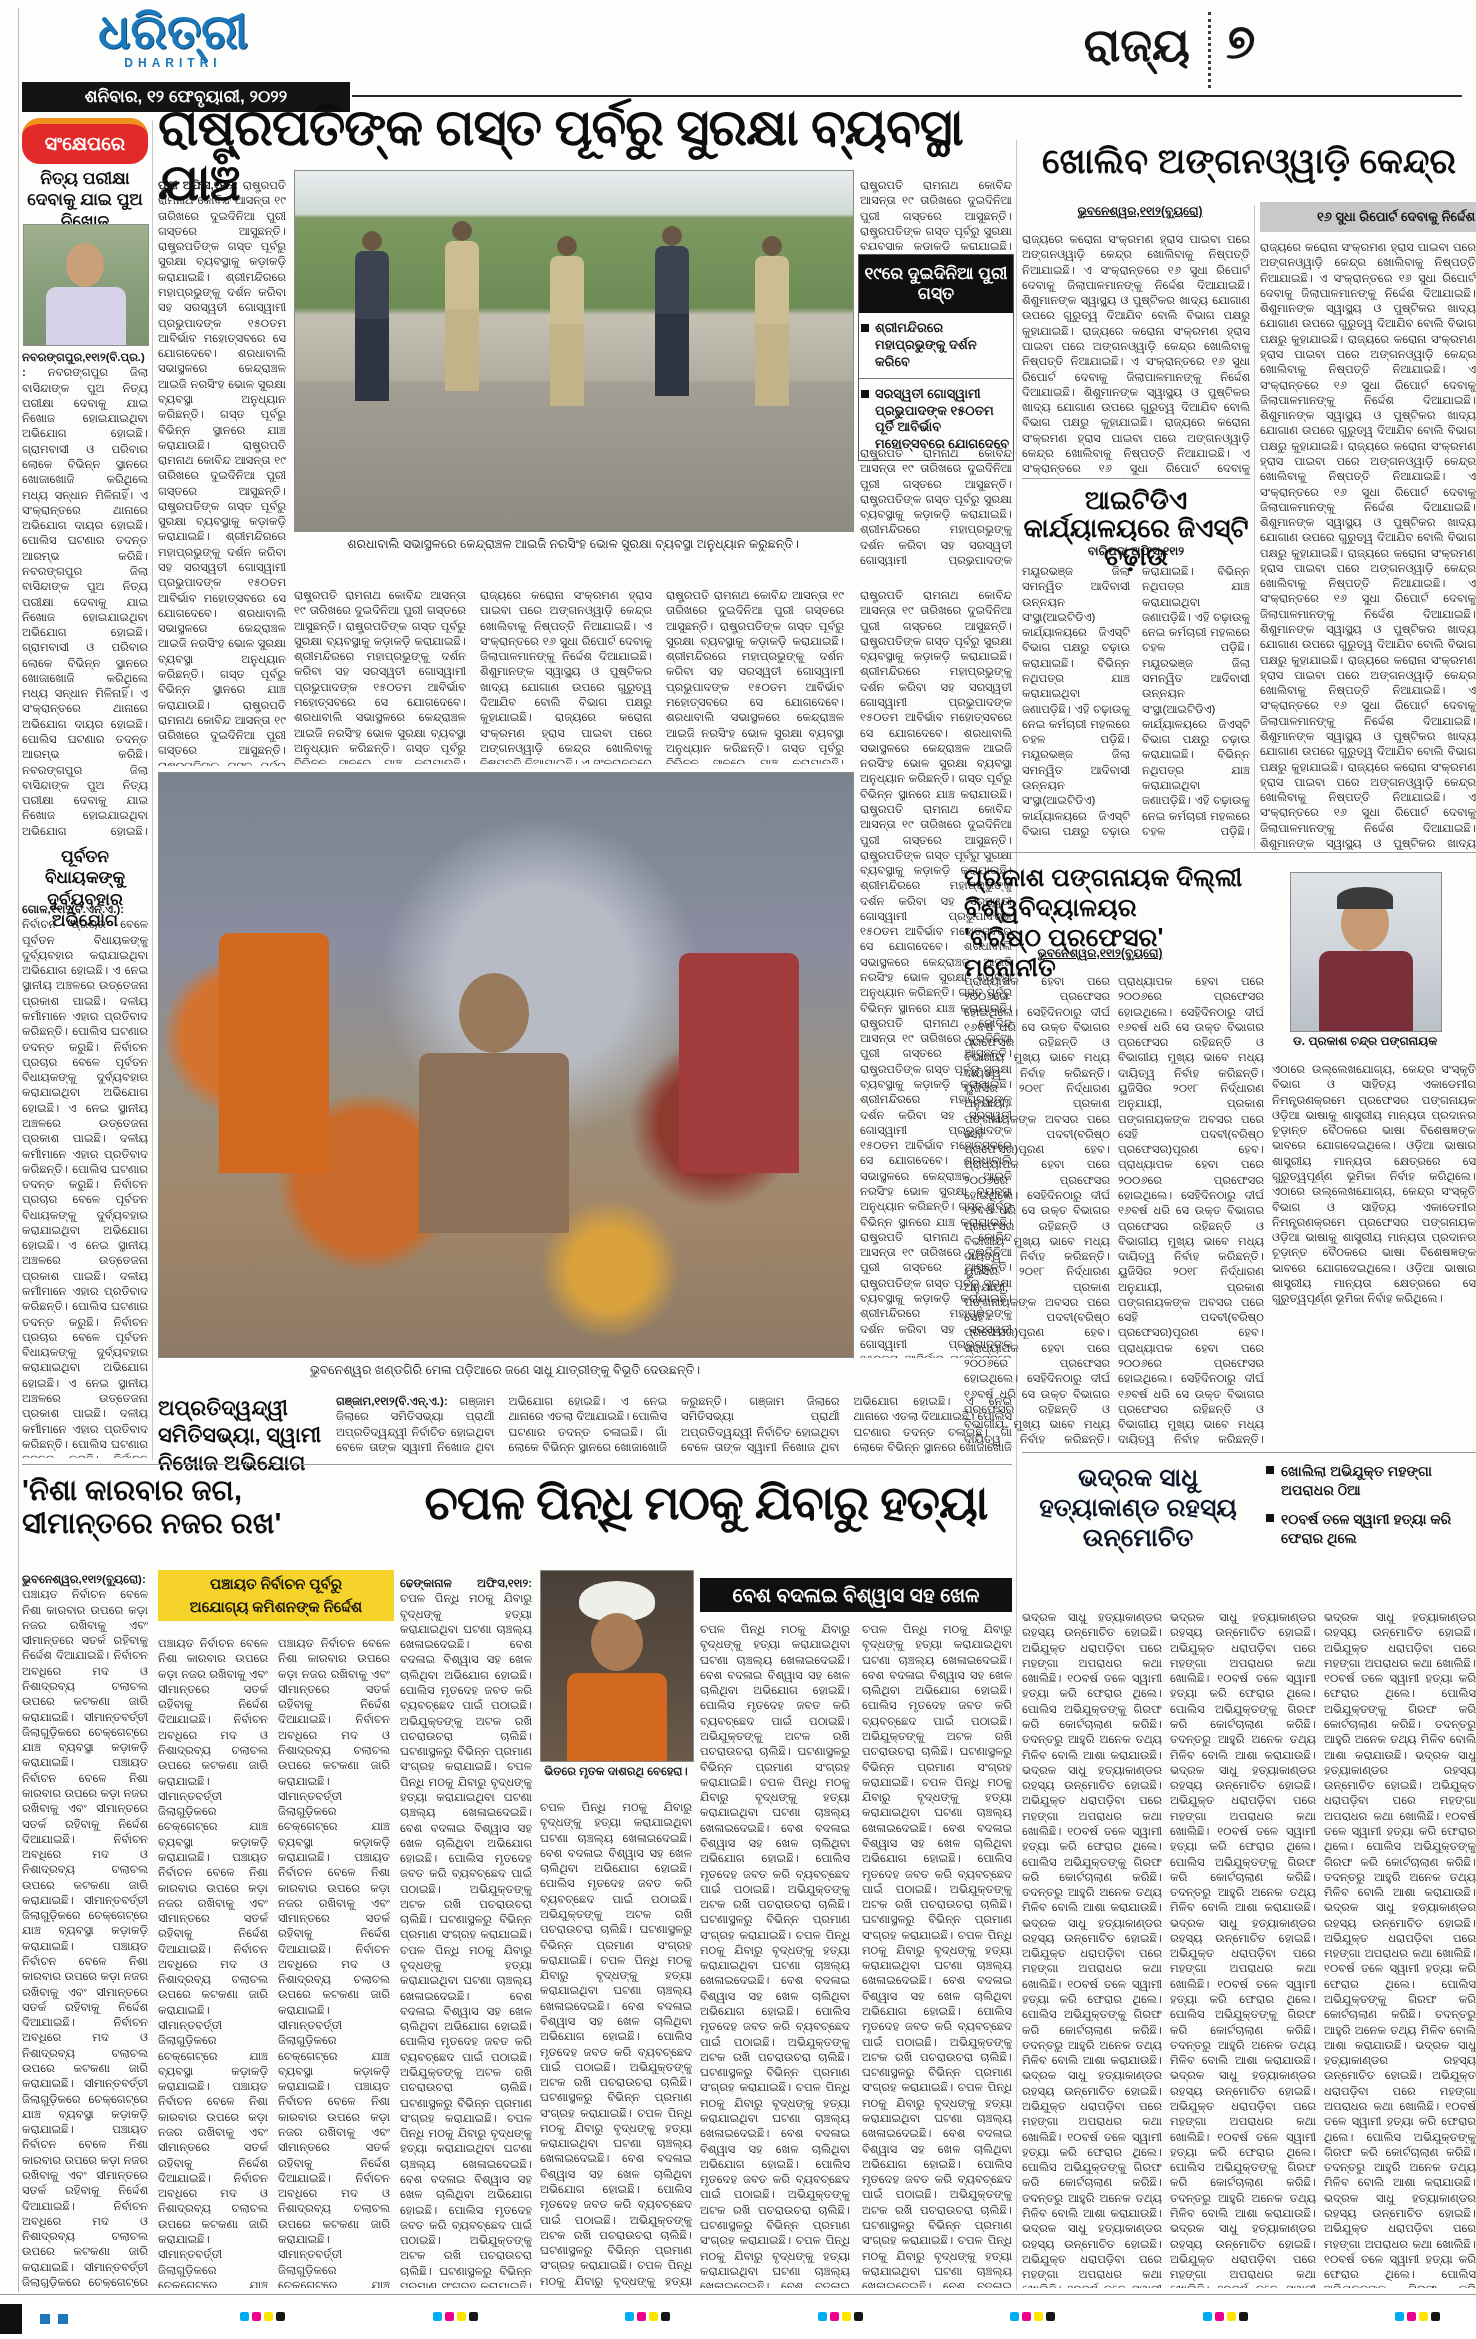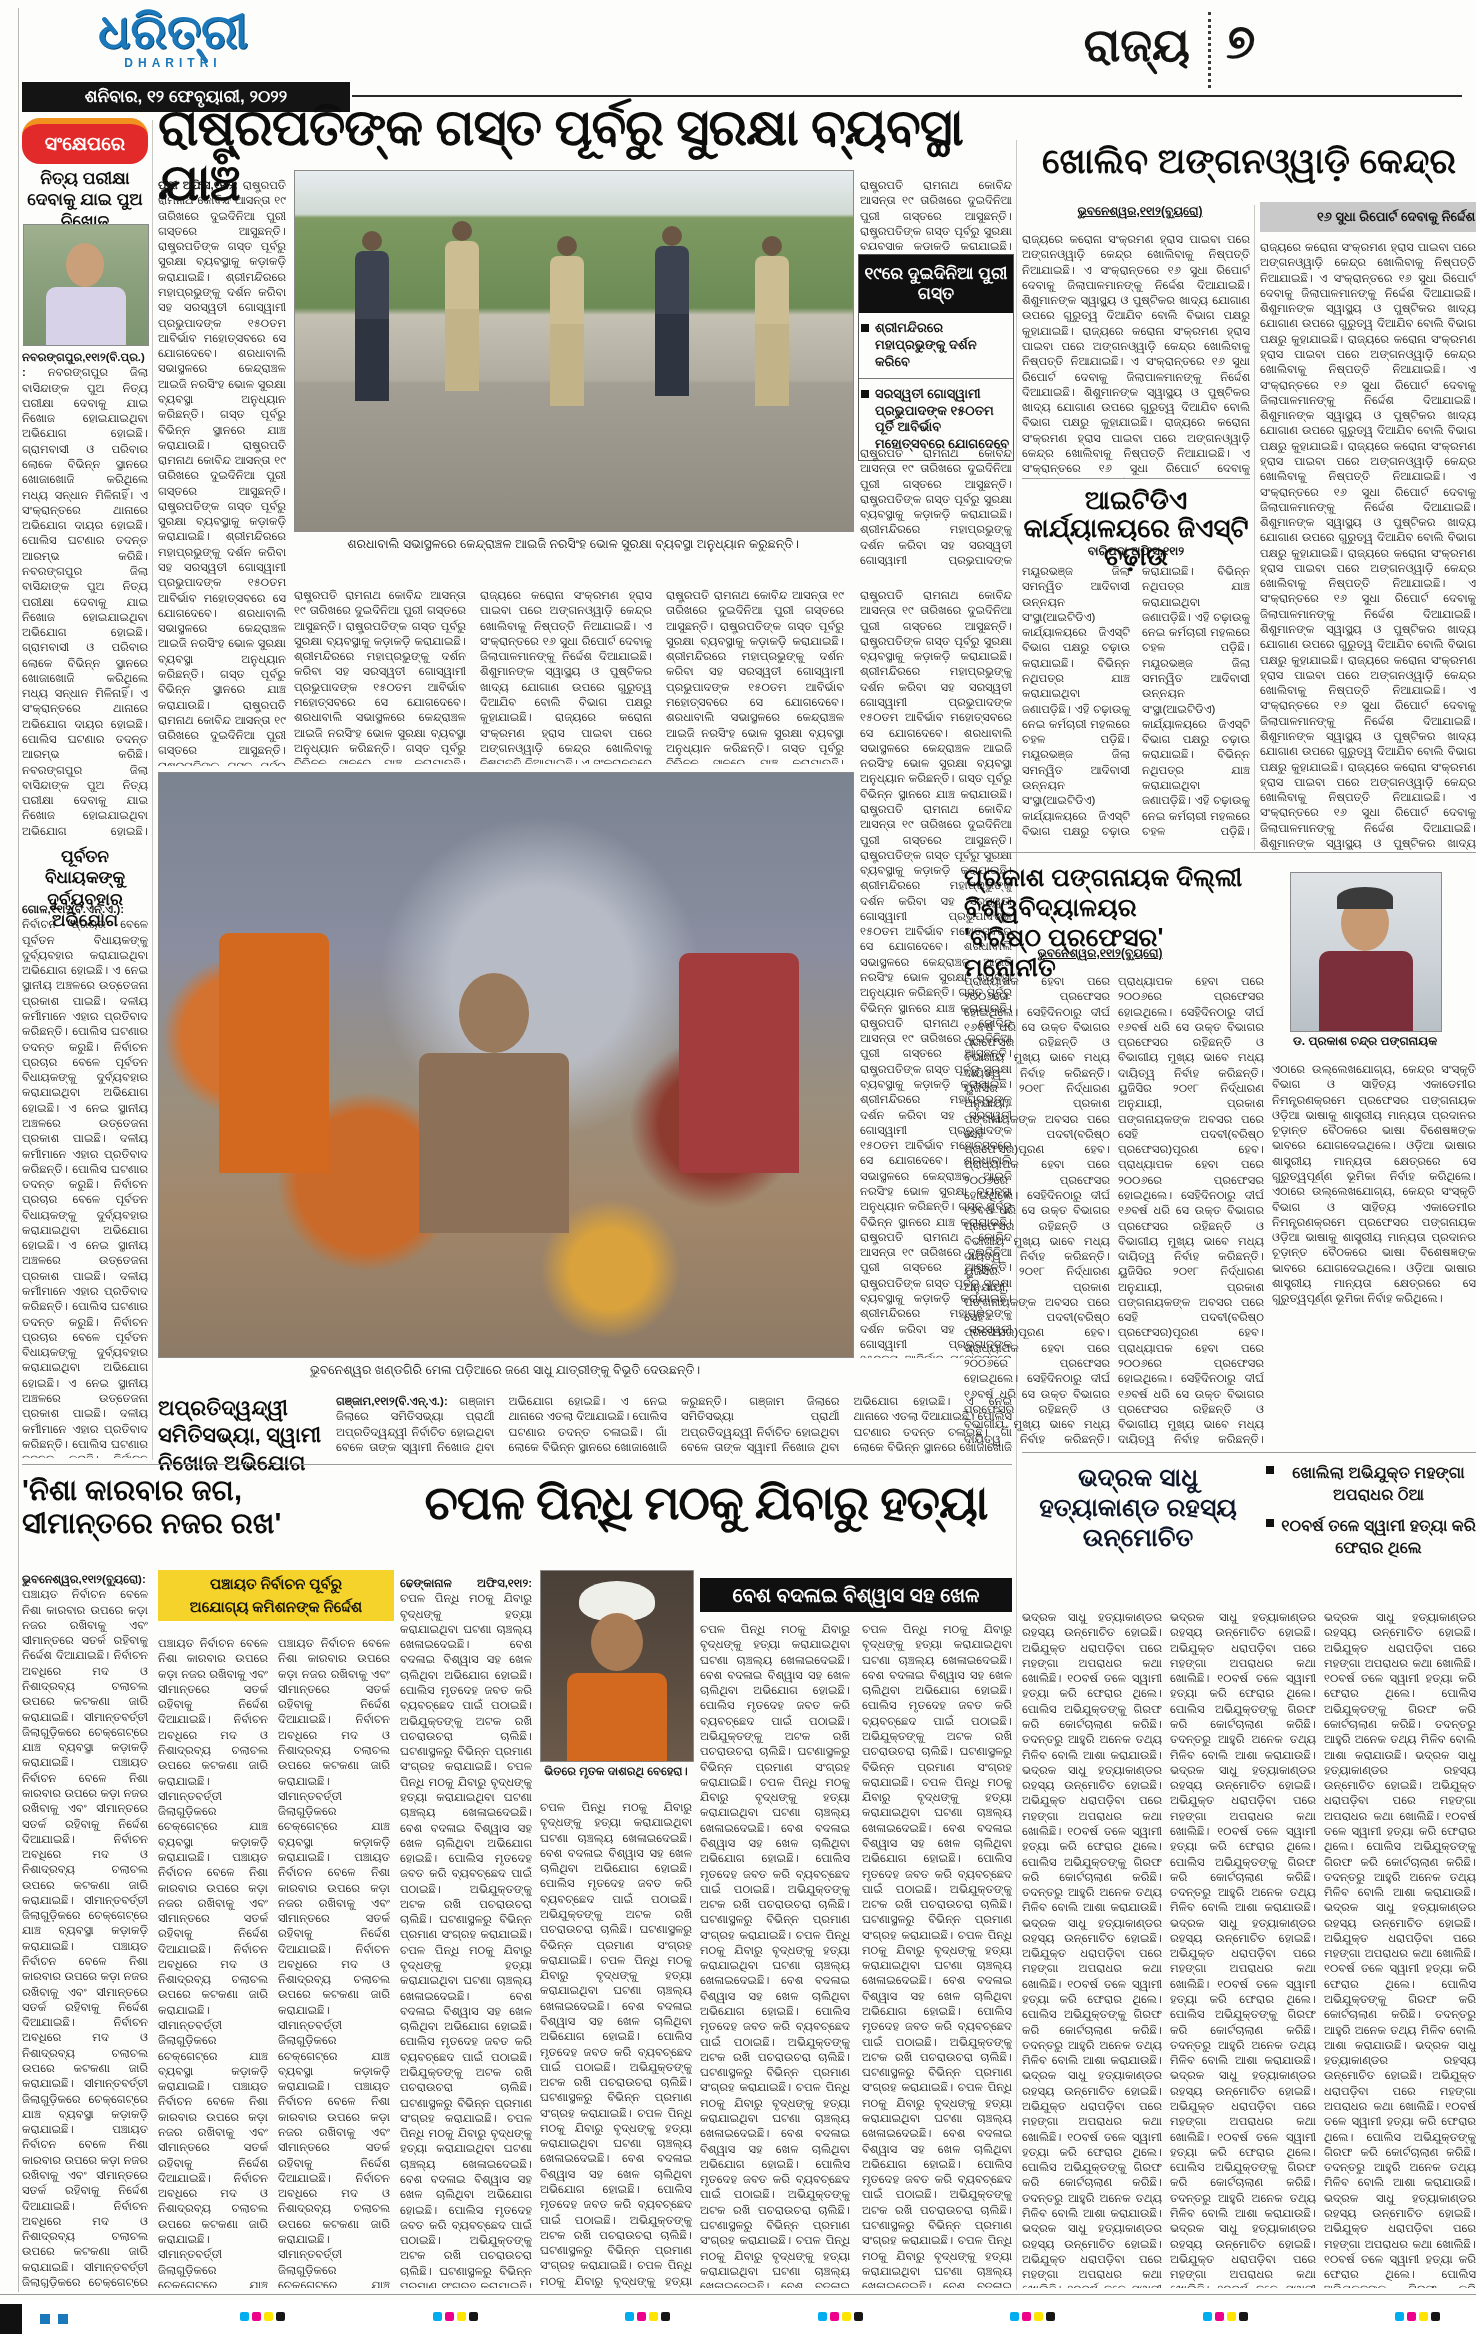--- a/index.html
+++ b/index.html
@@ -37,21 +37,21 @@
   .cap{font-size:12.5px;text-align:center;line-height:1.3;}
   
   .ibox-title{background:#101010;color:#fff;font-weight:bold;font-size:17px;text-align:center;
               display:flex;align-items:center;justify-content:center;line-height:1.2;}
   .ibox-item{font-size:13px;font-weight:bold;line-height:1.3;padding:7px 2px 7px 16px;position:relative;border-bottom:1px solid #777;}
   .ibox-item:last-child{border-bottom:none;}
   .ibox-item::before{content:"";position:absolute;left:2px;top:11px;width:8px;height:8px;background:#111;}
   .graybar{background:#c9c9c9;color:#111;font-weight:bold;font-size:13px;display:flex;align-items:center;justify-content:center;}
   .blackbar{background:#101010;color:#fff;font-weight:bold;font-size:20px;display:flex;align-items:center;justify-content:center;}
   .yellowbox{background:#f6d32b;color:#111;font-weight:bold;font-size:15px;text-align:center;line-height:1.5;padding:3px 2px;}
-  .bullets14{font-size:16px;font-weight:bold;line-height:1.35;text-align:center;}
+  .bullets14{font-size:14px;font-weight:bold;line-height:1.35;}
   .bullets14 .bi{position:relative;padding-left:15px;margin-bottom:10px;}
   .bullets14 .bi::before{content:"";position:absolute;left:0;top:4px;width:8px;height:8px;background:#111;}
   
   .photo{position:absolute;border:1px solid #8a8a8a;overflow:hidden;}
   .ph-top{background:linear-gradient(180deg,#e8edf0 0%,#cfd9d2 12%,#7e9a62 13%,#6c8b55 38%,#c4c0b2 40%,#b0aca0 58%,#a39f94 59%,#8f8b81 100%);}
   .fig{position:absolute;width:34px;height:150px;background:#cdbd92;border-radius:8px 8px 3px 3px;}
   .fig::before{content:"";position:absolute;top:-20px;left:7px;width:20px;height:20px;border-radius:50%;background:#6b5643;}
   .fig::after{content:"";position:absolute;bottom:0;left:0;width:100%;height:55%;background:#c3b389;}
   .fig.dark{background:#3c4250;} .fig.dark::after{background:#2e3440;}
   .ph-sadhu{background:

